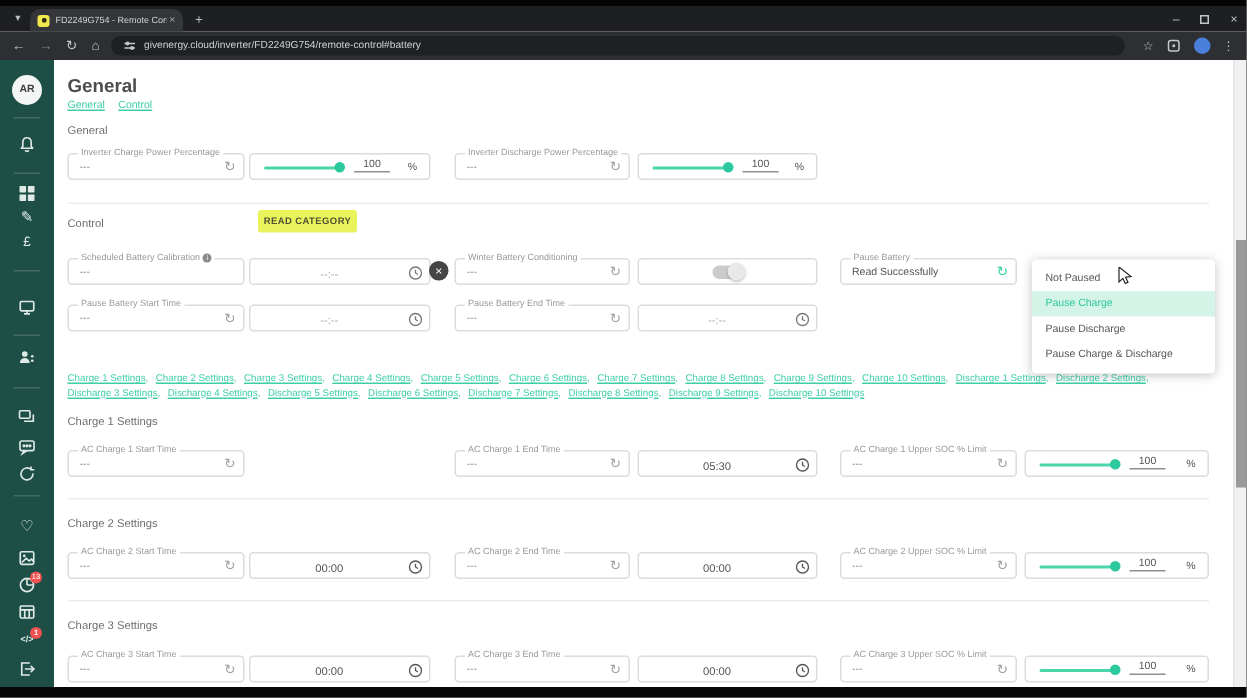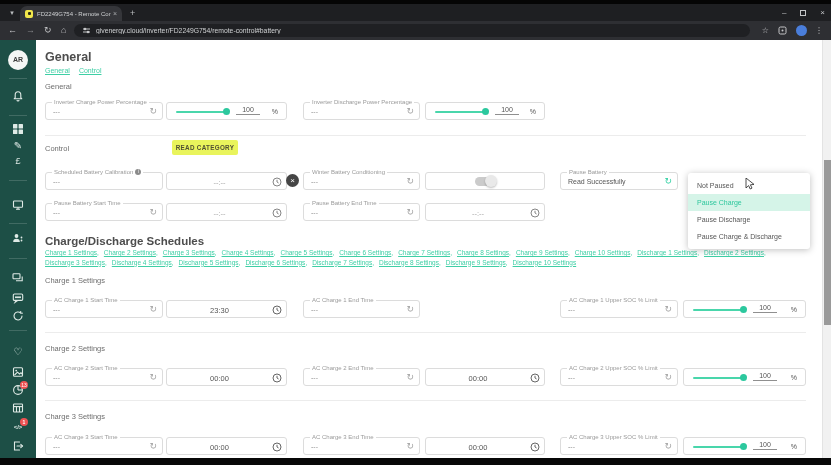--- a/index.html
+++ b/index.html
@@ -348,42 +348,41 @@
     <div class="dropdown">
       <div class="opt">Not Paused</div>
       <div class="opt hl">Pause Charge</div>
       <div class="opt">Pause Discharge</div>
       <div class="opt">Pause Charge &amp; Discharge</div>
     </div>
     <svg class="cursor" width="10" height="12" viewBox="0 0 10 12">
       <path d="M1 0 L1 10 L3.6 7.6 L5.2 11 L7 10.1 L5.4 6.8 L9 6.4 Z" fill="#fff" stroke="#222" stroke-width="0.8"></path>
     </svg>
 
-    <div class="h2" style="top:195px;">Charge/Discharge Schedules</div>
     <div class="schedlinks">
       <span class="slink">Charge 1 Settings</span><span class="slink">Charge 2 Settings</span><span class="slink">Charge 3 Settings</span><span class="slink">Charge 4 Settings</span><span class="slink">Charge 5 Settings</span><span class="slink">Charge 6 Settings</span><span class="slink">Charge 7 Settings</span><span class="slink">Charge 8 Settings</span><span class="slink">Charge 9 Settings</span><span class="slink">Charge 10 Settings</span><span class="slink">Discharge 1 Settings</span><span class="slink">Discharge 2 Settings</span><span class="slink">Discharge 3 Settings</span><span class="slink">Discharge 4 Settings</span><span class="slink">Discharge 5 Settings</span><span class="slink">Discharge 6 Settings</span><span class="slink">Discharge 7 Settings</span><span class="slink">Discharge 8 Settings</span><span class="slink">Discharge 9 Settings</span><span class="slink">Discharge 10 Settings</span>
     </div>
 
     <div class="seclabel" style="top:236px;">Charge 1 Settings</div>
     <div class="f" style="left:9px; top:260px; width:118px;">
       <span class="fl">AC Charge 1 Start Time</span>
       <span class="fv">---</span>
       <span class="fr">↻</span>
     </div>
-    <div class="f" style="left:130px; top:260px; width:121px;">
-      <span class="tval">23:30</span>
+    <div class="f" style="left:267px; top:260px; width:117px;">
+      <span class="fl">AC Charge 1 End Time</span>
+      <span class="fv">---</span>
+      <span class="fr">↻</span>
+    </div>
+    <div class="f" style="left:389px; top:260px; width:120px;">
+      <span class="tval">05:30</span>
       <svg class="clock" width="10" height="10" viewBox="0 0 10 10">
         <circle cx="5" cy="5" r="4" fill="none" stroke="#555" stroke-width="0.9"></circle>
         <path d="M5 2.8 V5 L6.6 6" fill="none" stroke="#555" stroke-width="0.9"></path>
       </svg>
-    </div>
-    <div class="f" style="left:267px; top:260px; width:117px;">
-      <span class="fl">AC Charge 1 End Time</span>
-      <span class="fv">---</span>
-      <span class="fr">↻</span>
     </div>
     <div class="f" style="left:524px; top:260px; width:118px;">
       <span class="fl">AC Charge 1 Upper SOC % Limit</span>
       <span class="fv">---</span>
       <span class="fr">↻</span>
     </div>
     <div class="f" style="left:647px; top:260px; width:123px;">
       <span class="sl-track"></span>
       <span class="sl-dot"></span>
       <span class="sl-val">100</span>

